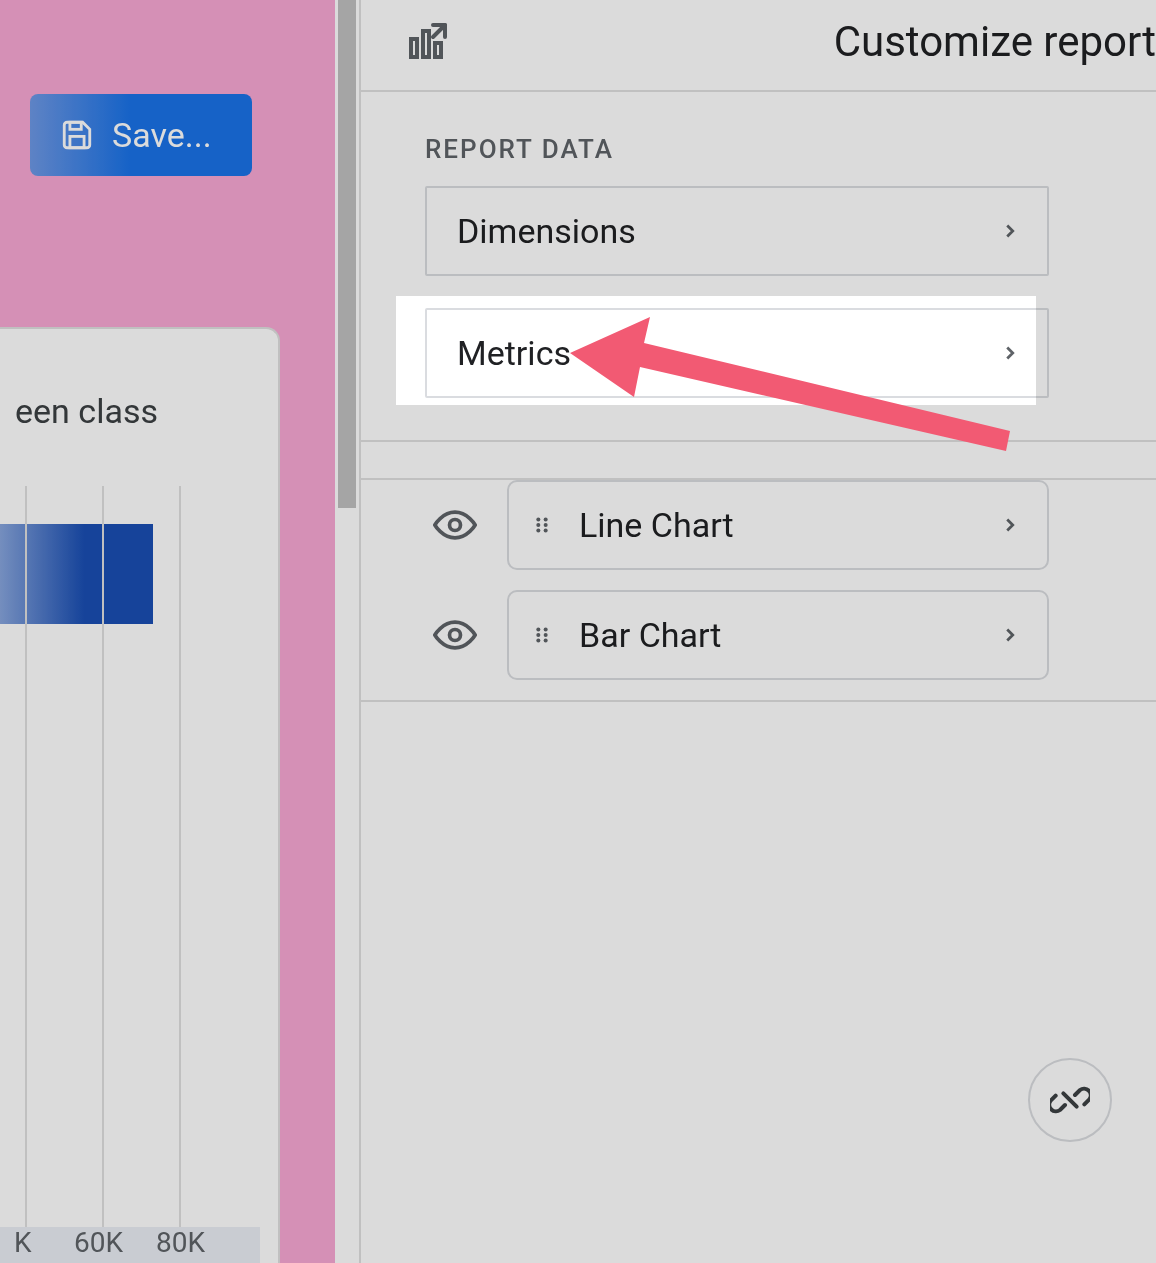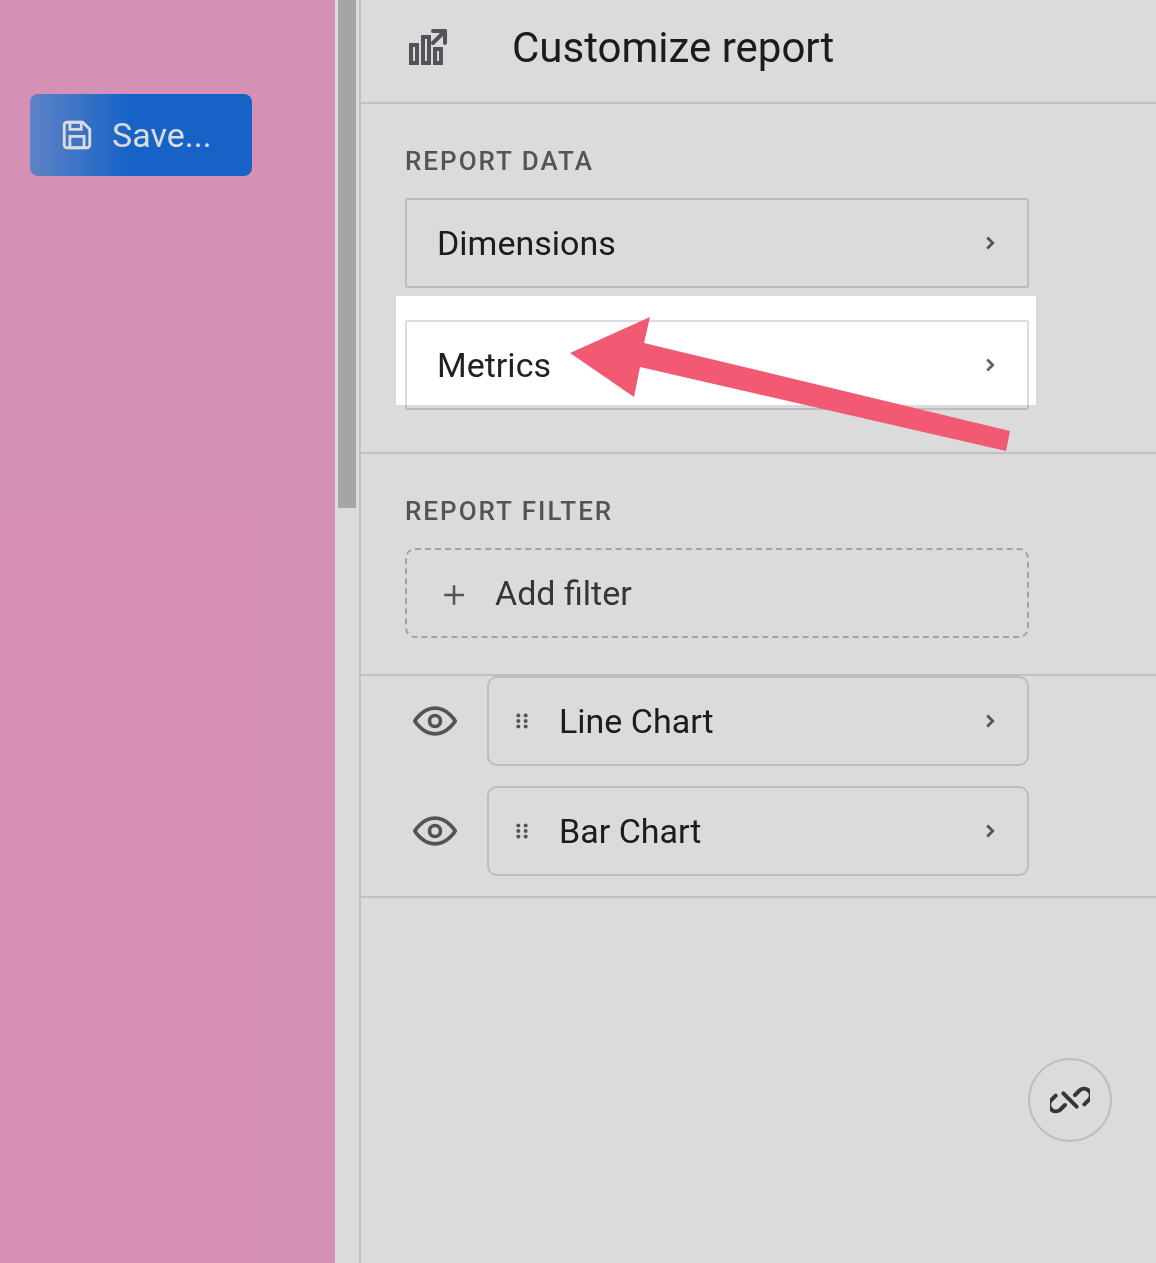--- a/index.html
+++ b/index.html
@@ -37,27 +37,27 @@
   }
   .legend-txt { position: absolute; bottom: 4px; font-size: 28px; color: #5f6368; }
 
   
   .scrollbar-track { position: absolute; left: 335px; top:0; width: 24px; height: 1263px; background:#fff; }
   .scrollbar-thumb { position:absolute; left:3px; top:0; width:18px; height:508px; background:#c1c1c1; border-radius:0px; }
 
   
   .panel { position: absolute; left: 359px; top: 0; right: 0; bottom: 0; border-left: 2px solid #e0e0e0; background:#fff; }
   .panel-header {
-    display: flex; align-items: center; gap: 59px; padding: 20px 0 28px 44px;
-    border-bottom: 2px solid #e0e0e0; height: 104px;
+    display: flex; align-items: center; gap: 28px; padding: 20px 0 28px 44px;
+    border-bottom: 2px solid #e0e0e0; height: 92px; justify-content: space-between;
   }
   .panel-header svg { width: 48px; height: 48px; }
   .panel-header-title { font-size: 42px; color: #202124; font-weight: 400; }
 
-  .section { padding: 0 44px; }
+  .section { padding: 0 64px; }
   .section-label {
     font-size: 26px; letter-spacing: 2px; color: #5f6368; text-transform: uppercase;
     margin-top: 42px; margin-bottom: 22px; font-weight: 500;
   }
 
   .list-btn {
     width: 624px; height: 90px; border: 2px solid #dadce0; border-radius: 2px; background:#fff;
     display: flex; align-items:center; justify-content: space-between;
     padding: 0 26px 0 30px; font-size: 34px; color:#202124; margin-bottom: 20px;
     cursor: pointer;
@@ -126,20 +126,34 @@
   <div class="left-area">
     <div class="save-btn">
       <svg viewBox="0 0 24 24" fill="none" stroke="white" stroke-width="2">
         <path d="M19 21H5a2 2 0 0 1-2-2V5a2 2 0 0 1 2-2h11l5 5v11a2 2 0 0 1-2 2z"></path>
         <rect x="7" y="3" width="8" height="5"></rect>
           <rect x="7" y="13" width="10" height="8"></rect>
       </svg>
       <span>Save...</span>
     </div>
 
+    <div class="left-card">
+      <div class="left-card-title">een class</div>
+      <div class="left-bar"></div>
+      <div class="left-grid">
+        <div class="vline" style="left:25px"></div>
+        <div class="vline" style="left:102px"></div>
+        <div class="vline" style="left:179px"></div>
+      </div>
+      <div class="legend-partial">
+        <span class="legend-txt" style="left:14px">K</span>
+        <span class="legend-txt" style="left:74px">60K</span>
+        <span class="legend-txt" style="left:156px">80K</span>
+      </div>
+    </div>
   </div>
 
   <div class="scrollbar-track">
     <div class="scrollbar-thumb"></div>
   </div>
 
   <div class="panel">
 
     <div class="panel-header">
       <svg viewBox="0 0 24 24" fill="none" stroke="#5f6368" stroke-width="2">
@@ -171,27 +185,20 @@
             <svg width="22" height="34" viewBox="0 0 24 24" fill="none" stroke="#5f6368" stroke-width="3">
                 <polyline points="9 6 15 12 9 18"></polyline>
               </svg>
           </span>
         </div>
       </div>
     </div>
 
     <div class="divider"></div>
 
-    <div class="section">
-      <div class="section-label">REPORT FILTER</div>
-      <div class="add-filter">
-        <span class="plus">＋</span>
-        <span>Add filter</span>
-      </div>
-    </div>
 
     <div class="divider" style="margin-top:36px"></div>
 
     <div class="section">
 
       <div class="chart-row">
         <span class="eye">
           <svg viewBox="0 0 24 24" width="44" height="44" fill="none" stroke="#5f6368" stroke-width="2">
               <path d="M1 12s4-7 11-7 11 7 11 7-4 7-11 7S1 12 1 12z"></path>
               <circle cx="12" cy="12" r="3"></circle>

